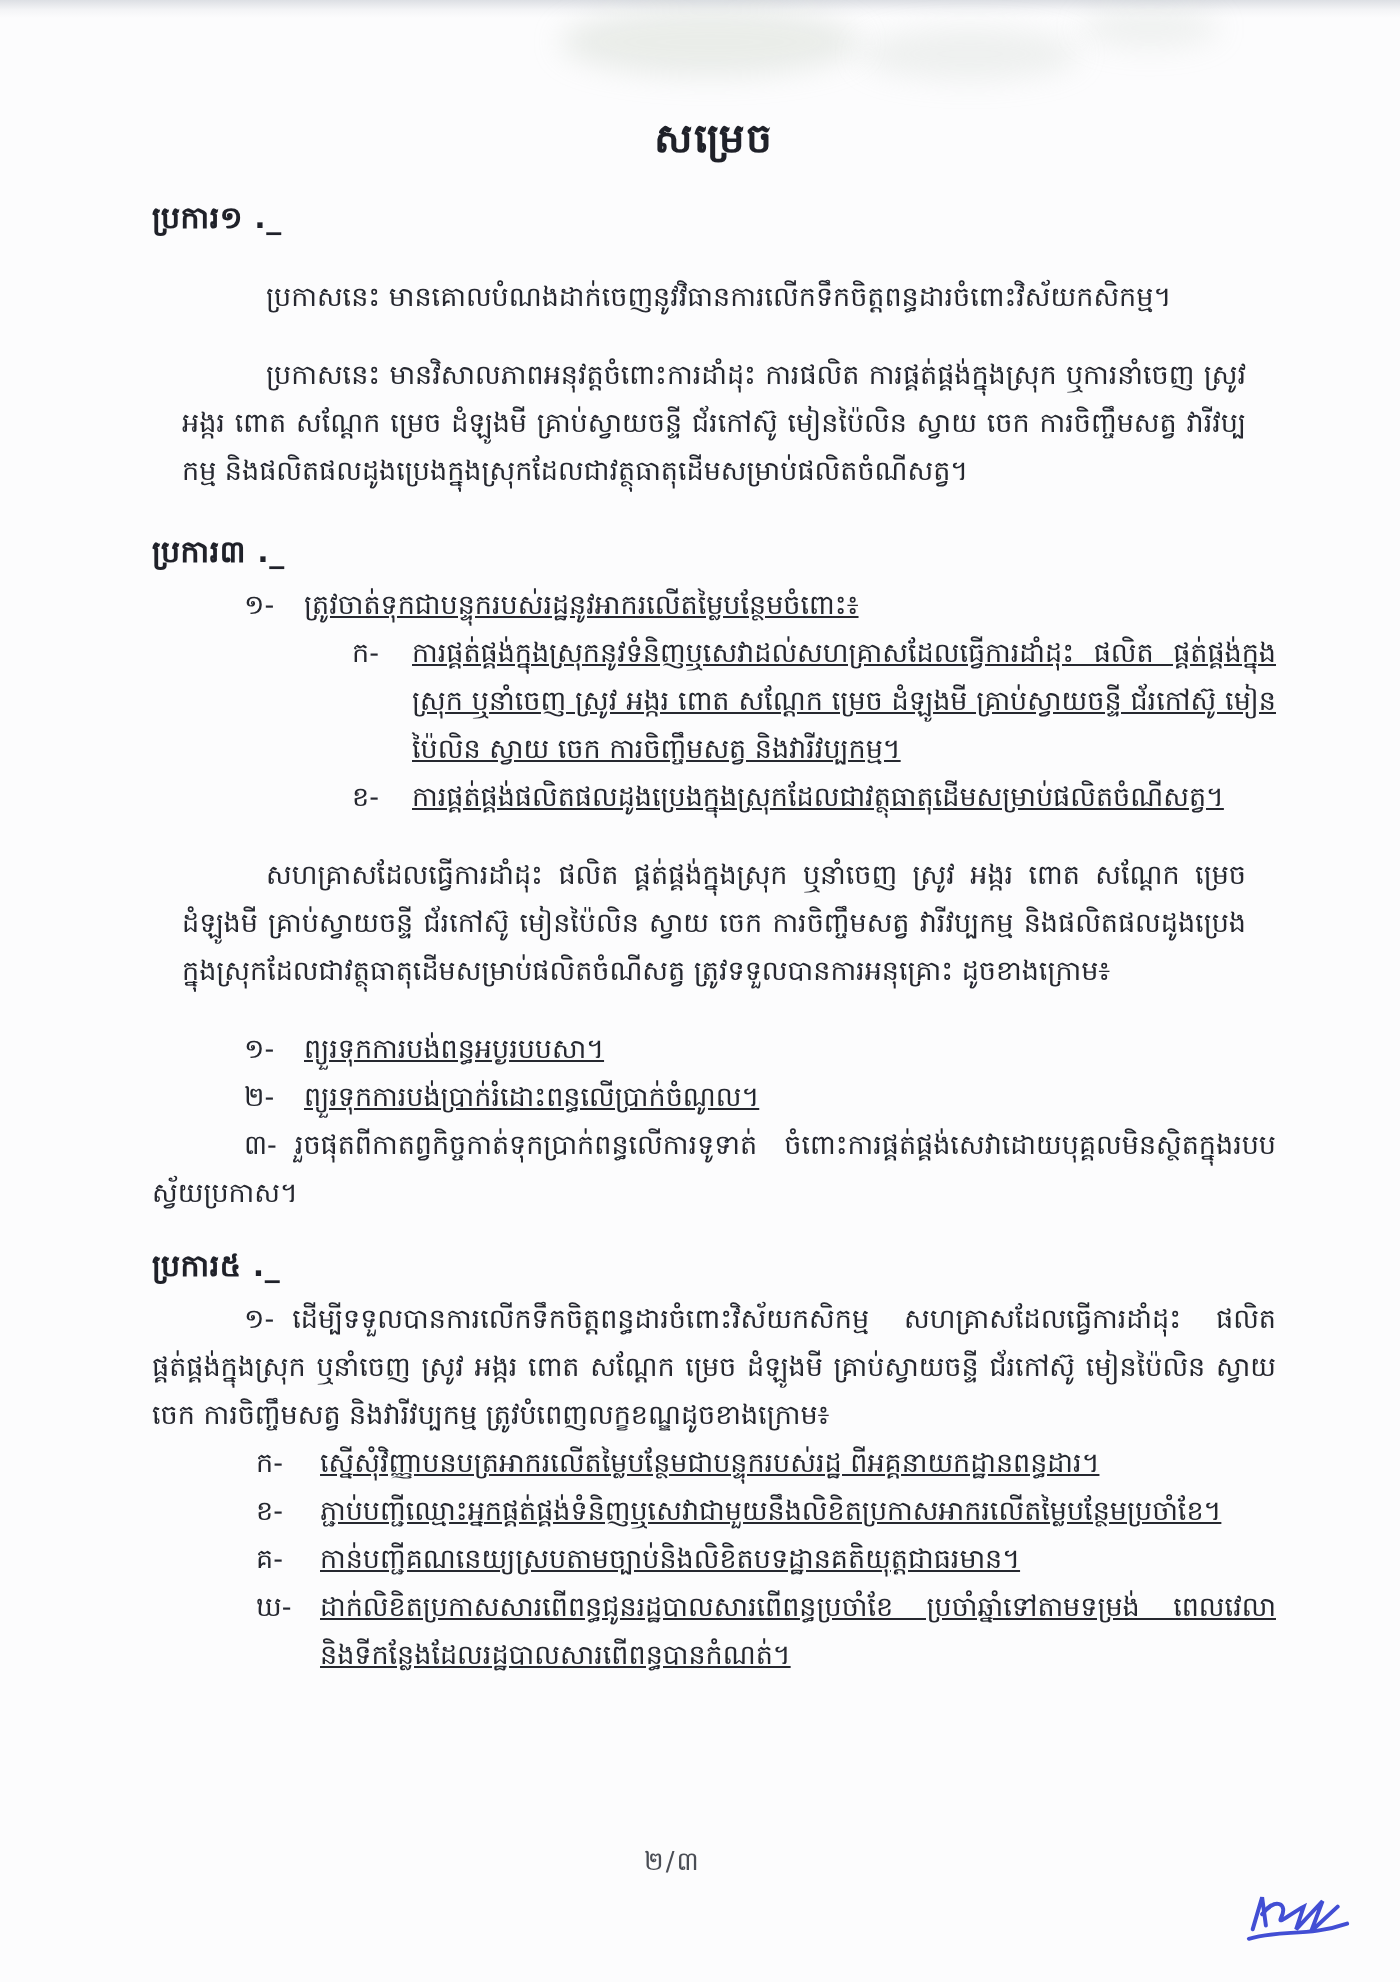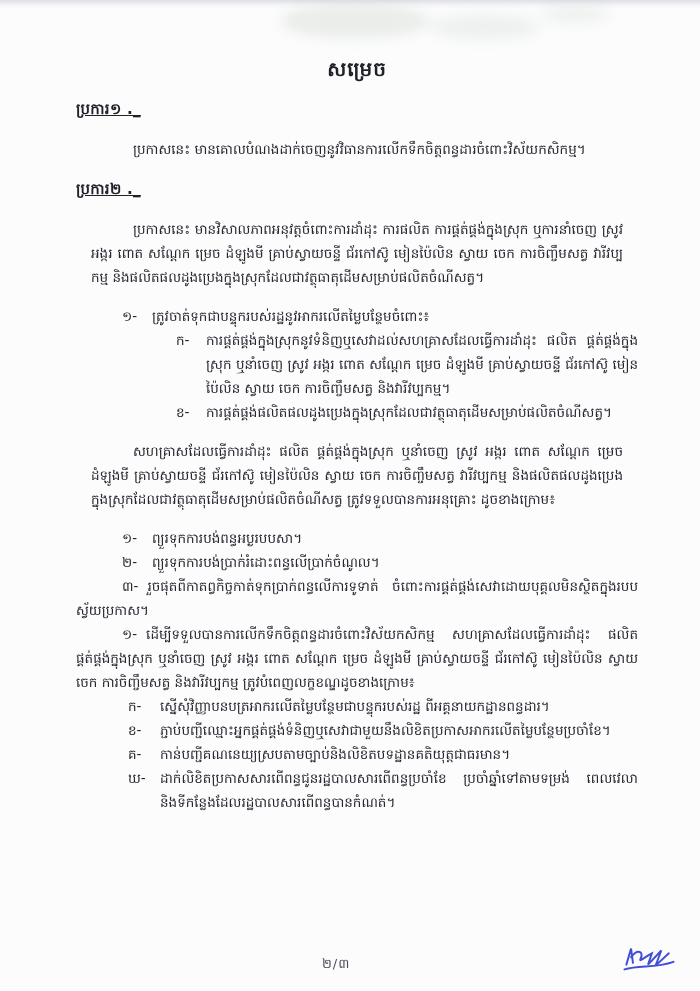--- a/index.html
+++ b/index.html
@@ -32,57 +32,56 @@
     font-size:20px;line-height:30px;
     font-weight:bold;letter-spacing:1px;
     color:#1f2129;
   }
   h2{
     margin:11px 0 2px 0;
     font-size:15px;line-height:26px;
     font-weight:bold;letter-spacing:.3px;
     color:#1f2129;
     text-align:left;
-    text-decoration:underline;
   }
   p.para{margin:15px;text-indent:42px;}
   p.numpara{margin:0;text-indent:46px;}
   .mk-inline{padding-right:9px;}
   .li{display:flex;}
   .li .mk{flex:0 0 30px;}
-  .li .tx{flex:1 1 auto;text-align:justify;}
+  .li .tx{flex:1 1 auto;text-align:justify;text-decoration:underline;}
   .lvl1{margin-left:46px;}
   .deep{margin-left:100px;}
   .shallow{margin-left:52px;}
   .shallow .mk{flex:0 0 32px;}
   .page-number{
-    position:absolute;left:322px;top:955px;
+    position:absolute;left:322px;top:922px;
     font-size:13px;color:#4a4d55;letter-spacing:1px;
   }
   .signature{position:absolute;right:22px;top:942px;width:58px;height:34px;}
 </style>
 </head>
 <body>
 
 <div class="page">
   <div class="scan-edge-top"></div>
   <div class="smudge s1"></div>
   <div class="smudge s2"></div>
   <div class="smudge s3"></div>
 
   <div class="content">
 
     <h1>សម្រេច</h1>
 
     <h2>ប្រការ១ ._</h2>
     <p class="para">ប្រកាសនេះ មានគោលបំណងដាក់ចេញនូវវិធានការលើកទឹកចិត្តពន្ធដារចំពោះវិស័យកសិកម្ម។</p>
 
-    <h2>ប្រការ២ ._</h2>
     <p class="para">ប្រកាសនេះ មានវិសាលភាពអនុវត្តចំពោះការដាំដុះ ការផលិត ការផ្គត់ផ្គង់ក្នុងស្រុក ឬការនាំចេញ ស្រូវ អង្ករ ពោត សណ្ដែក ម្រេច ដំឡូងមី គ្រាប់ស្វាយចន្ទី ជ័រកៅស៊ូ មៀនប៉ៃលិន ស្វាយ ចេក ការចិញ្ចឹមសត្វ វារីវប្បកម្ម និងផលិតផលដូងប្រេងក្នុងស្រុកដែលជាវត្ថុធាតុដើមសម្រាប់ផលិតចំណីសត្វ។</p>
 
+    <h2>ប្រការ៣ ._</h2>
     <div class="li lvl1">
       <span class="mk">១-</span>
       <span class="tx">ត្រូវចាត់ទុកជាបន្ទុករបស់រដ្ឋនូវអាករលើតម្លៃបន្ថែមចំពោះ៖</span>
     </div>
     <div class="li deep">
       <span class="mk">ក-</span>
       <span class="tx">ការផ្គត់ផ្គង់ក្នុងស្រុកនូវទំនិញឬសេវាដល់សហគ្រាសដែលធ្វើការដាំដុះ ផលិត ផ្គត់ផ្គង់ក្នុងស្រុក ឬនាំចេញ ស្រូវ អង្ករ ពោត សណ្ដែក ម្រេច ដំឡូងមី គ្រាប់ស្វាយចន្ទី ជ័រកៅស៊ូ មៀនប៉ៃលិន ស្វាយ ចេក ការចិញ្ចឹមសត្វ និងវារីវប្បកម្ម។</span>
     </div>
     <div class="li deep">
       <span class="mk">ខ-</span>
@@ -95,20 +94,21 @@
       <span class="tx">ព្យួរទុកការបង់ពន្ធអប្ងរបបសា។</span>
     </div>
     <div class="li lvl1">
       <span class="mk">២-</span>
       <span class="tx">ព្យួរទុកការបង់ប្រាក់រំដោះពន្ធលើប្រាក់ចំណូល។</span>
     </div>
     <p class="numpara">
       <span class="mk-inline">៣-</span><span>រួចផុតពីកាតព្វកិច្ចកាត់ទុកប្រាក់ពន្ធលើការទូទាត់ ចំពោះការផ្គត់ផ្គង់សេវាដោយបុគ្គលមិនស្ថិតក្នុងរបបស្វ័យប្រកាស។</span>
     </p>
 
+    <h2>ប្រការ៥ ._</h2>
     <p class="numpara">
       <span class="mk-inline">១-</span><span>ដើម្បីទទួលបានការលើកទឹកចិត្តពន្ធដារចំពោះវិស័យកសិកម្ម សហគ្រាសដែលធ្វើការដាំដុះ ផលិត ផ្គត់ផ្គង់ក្នុងស្រុក ឬនាំចេញ ស្រូវ អង្ករ ពោត សណ្ដែក ម្រេច ដំឡូងមី គ្រាប់ស្វាយចន្ទី ជ័រកៅស៊ូ មៀនប៉ៃលិន ស្វាយ ចេក ការចិញ្ចឹមសត្វ និងវារីវប្បកម្ម ត្រូវបំពេញលក្ខខណ្ឌដូចខាងក្រោម៖</span>
     </p>
     <div class="li shallow">
       <span class="mk">ក-</span>
       <span class="tx">ស្នើសុំវិញ្ញាបនបត្រអាករលើតម្លៃបន្ថែមជាបន្ទុករបស់រដ្ឋ ពីអគ្គនាយកដ្ឋានពន្ធដារ។</span>
     </div>
     <div class="li shallow">
       <span class="mk">ខ-</span>
       <span class="tx">ភ្ជាប់បញ្ជីឈ្មោះអ្នកផ្គត់ផ្គង់ទំនិញឬសេវាជាមួយនឹងលិខិតប្រកាសអាករលើតម្លៃបន្ថែមប្រចាំខែ។</span>

